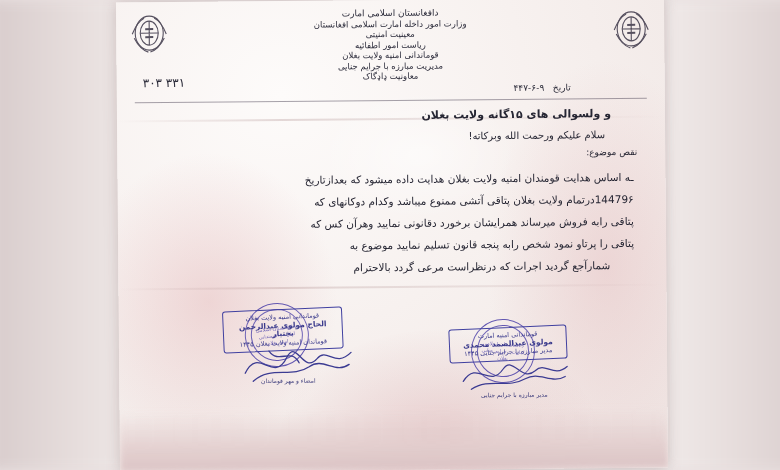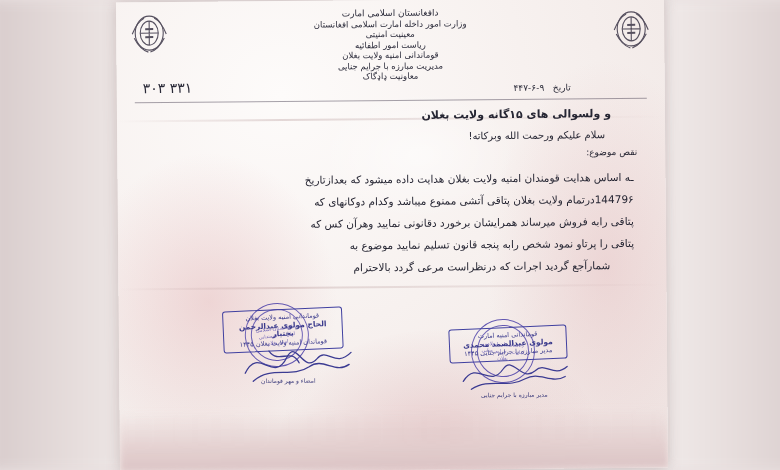--- a/index.html
+++ b/index.html
@@ -129,24 +129,24 @@
   .meta-left {
     margin-right: 80px;
     font-size: 9px;
     color: #2a2a38;
     white-space: nowrap;
   }
   .meta-right {
     position: absolute;
     left: 26px;
     top: -8px;
-    font-size: 14px;
+    font-size: 12px;
     color: #2a2a38;
     text-align: center;
-    line-height: 20px;
+    line-height: 11px;
   }
 
   .rule {
     position: relative;
     z-index: 5;
     margin: 6px 18px 0 18px;
     height: 1px;
     background: rgba(60,50,70,0.45);
   }
 

